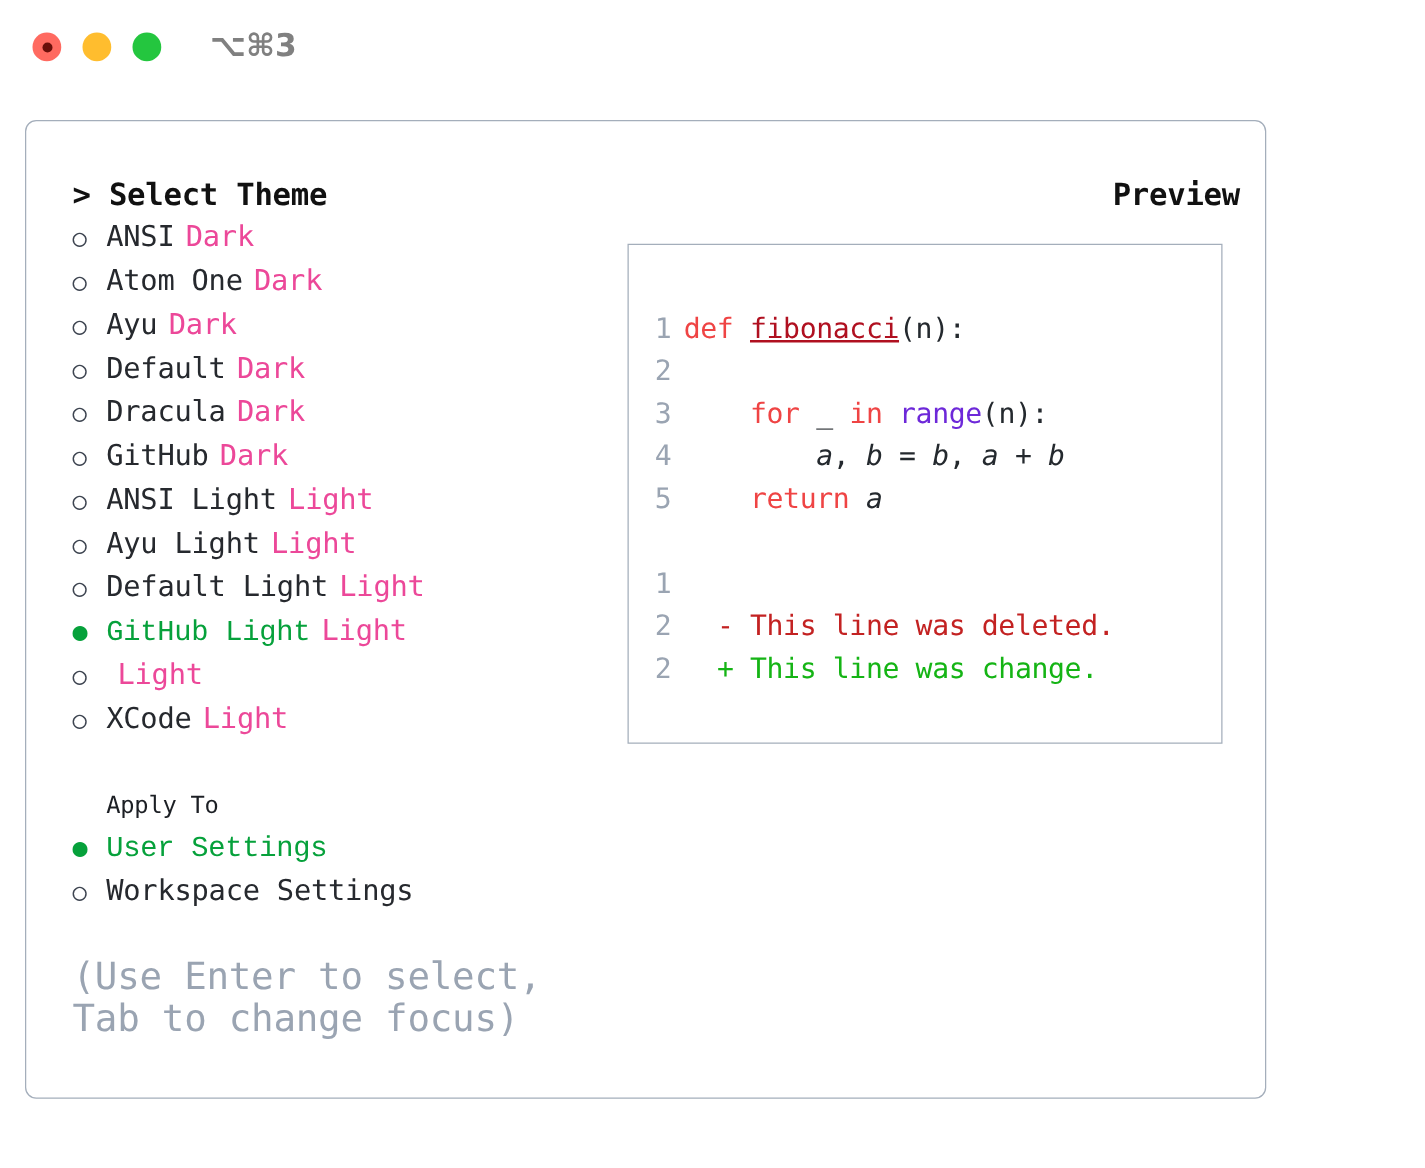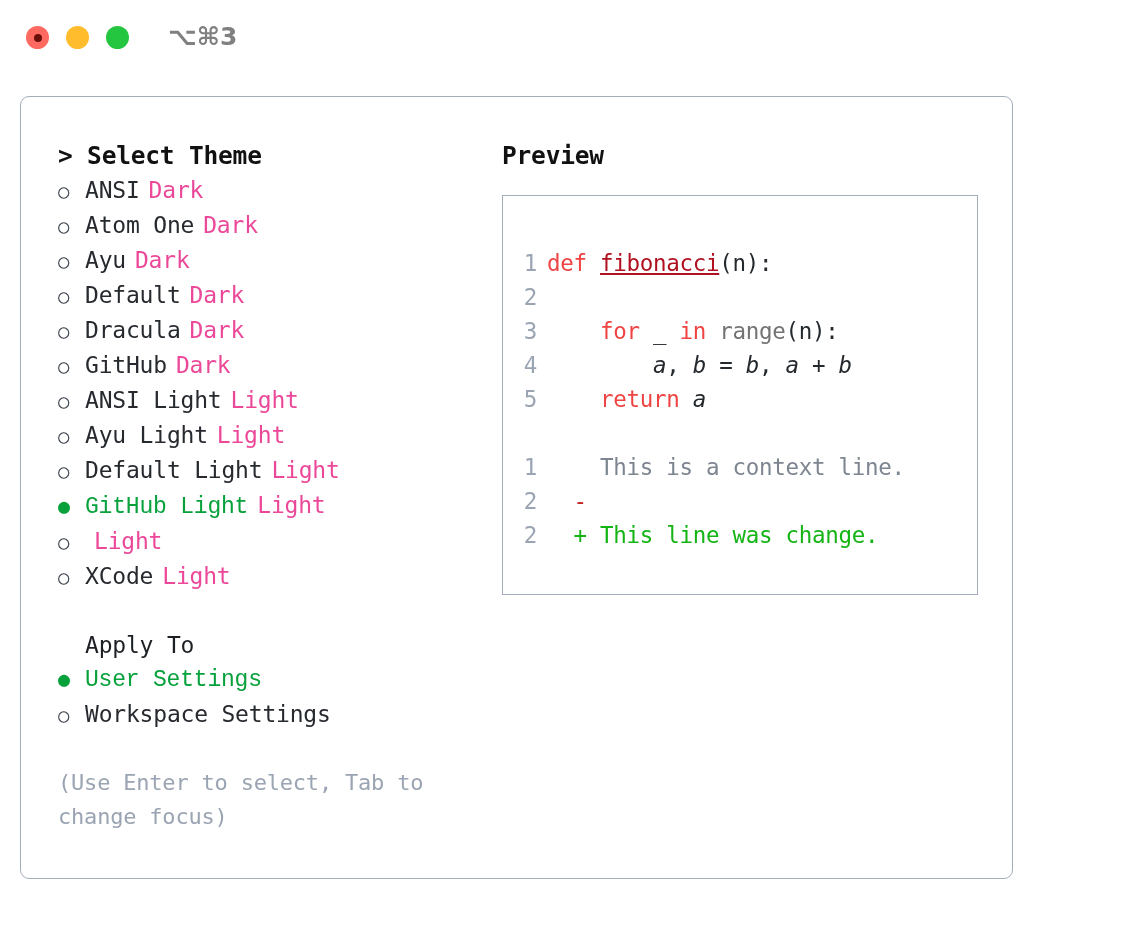--- a/index.html
+++ b/index.html
@@ -121,51 +121,52 @@
     color: #06a13b;
     font-size: 20px;
   }
   .opt-label { color: #26292e; }
   .opt-label.sel { color: #06a13b; font-family: Liberation Mono, monospace; }
   .opt-badge { color: #ec4899; margin-left: 9px; }
 
   .spacer-row { height: 34px; }
 
   .section-title {
-    font-size: 23px;
+    font-size: 19px;
     color: #1c1f24;
     line-height: 34px;
     padding-left: 27px;
     white-space: pre;
     letter-spacing: -0.2px;
   }
 
   .hint {
     margin-top: 34px;
-    font-size: 22px;
+    font-size: 30px;
     color: #9aa4b2;
     line-height: 34px;
     width: 420px;
     white-space: pre-wrap;
     letter-spacing: -0.2px;
   }
 
   
   .right-col {
     position: absolute;
     left: 481px;
     top: 42px;
     width: 490px;
   }
   .preview-title {
     font-size: 24.5px;
     font-weight: 700;
     color: #111111;
     line-height: 34px;
     letter-spacing: -0.2px;
+    text-align: right;
   }
   .preview-box {
     margin-top: 22px;
     width: 476px;
     height: 400px;
     border: 1.6px solid #a4aebb;
     box-sizing: border-box;
     background: #ffffff;
     padding: 50px 0 0 0;
   }
@@ -183,21 +184,21 @@
     width: 44px;
     text-align: right;
     color: #9aa4b2;
     padding-right: 10px;
     box-sizing: border-box;
   }
   .code-text { color: #24292e; }
 
   .tok-kw   { color: #ef4444; }
   .tok-fn   { color: #b01020; text-decoration: underline; }
-  .tok-call { color: #737373; }
+  .tok-call { color: #6d28d9; }
   .tok-num  { color: #0a7f7f; }
   .tok-var  { color: #24292e; font-style: italic; }
   .tok-punc { color: #24292e; }
 
   .blank-line { height: 34px; }
 
   .diff-ctx  { color: #7d8590; }
   .diff-del  { color: #c32222; }
   .diff-add  { color: #15b415; }
   .diff-sign { display: inline-block; }
@@ -254,21 +255,21 @@
       <div class="preview-box">
         <div id="code-block">
             <div class="code-line"><span class="ln">1</span><span class="code-text"><span class="tok-kw">def </span><span class="tok-fn">fibonacci</span><span class="tok-punc">(n):</span></span></div>
             <div class="code-line"><span class="ln">2</span></div>
             <div class="code-line"><span class="ln">3</span><span class="code-text"><span class="tok-punc">    </span><span class="tok-kw">for</span><span class="tok-punc"> _ </span><span class="tok-kw">in</span><span class="tok-punc"> </span><span class="tok-call">range</span><span class="tok-punc">(n):</span></span></div>
             <div class="code-line"><span class="ln">4</span><span class="code-text"><span class="tok-punc">        </span><span class="tok-var">a</span><span class="tok-punc">, </span><span class="tok-var">b</span><span class="tok-punc"> = </span><span class="tok-var">b</span><span class="tok-punc">, </span><span class="tok-var">a</span><span class="tok-punc"> + </span><span class="tok-var">b</span></span></div>
             <div class="code-line"><span class="ln">5</span><span class="code-text"><span class="tok-punc">    </span><span class="tok-kw">return</span><span class="tok-punc"> </span><span class="tok-var">a</span></span></div>
           </div>
         <div class="blank-line"></div>
         <div id="diff-block">
-            <div class="code-line"><span class="ln">1</span><span>  </span><span class="diff-sign diff-ctx"> </span><span class="diff-ctx"> This is a context line.</span></div>
-            <div class="code-line"><span class="ln">2</span><span>  </span><span class="diff-sign diff-del">-</span></div>
+            <div class="code-line"><span class="ln">1</span><span>  </span><span class="diff-sign diff-ctx"> </span></div>
+            <div class="code-line"><span class="ln">2</span><span>  </span><span class="diff-sign diff-del">-</span><span class="diff-del"> This line was deleted.</span></div>
             <div class="code-line"><span class="ln">2</span><span>  </span><span class="diff-sign diff-add">+</span><span class="diff-add"> This line was change.</span></div>
           </div>
       </div>
     </div>
 
   </div>
 </div>
 
 </body></html>

